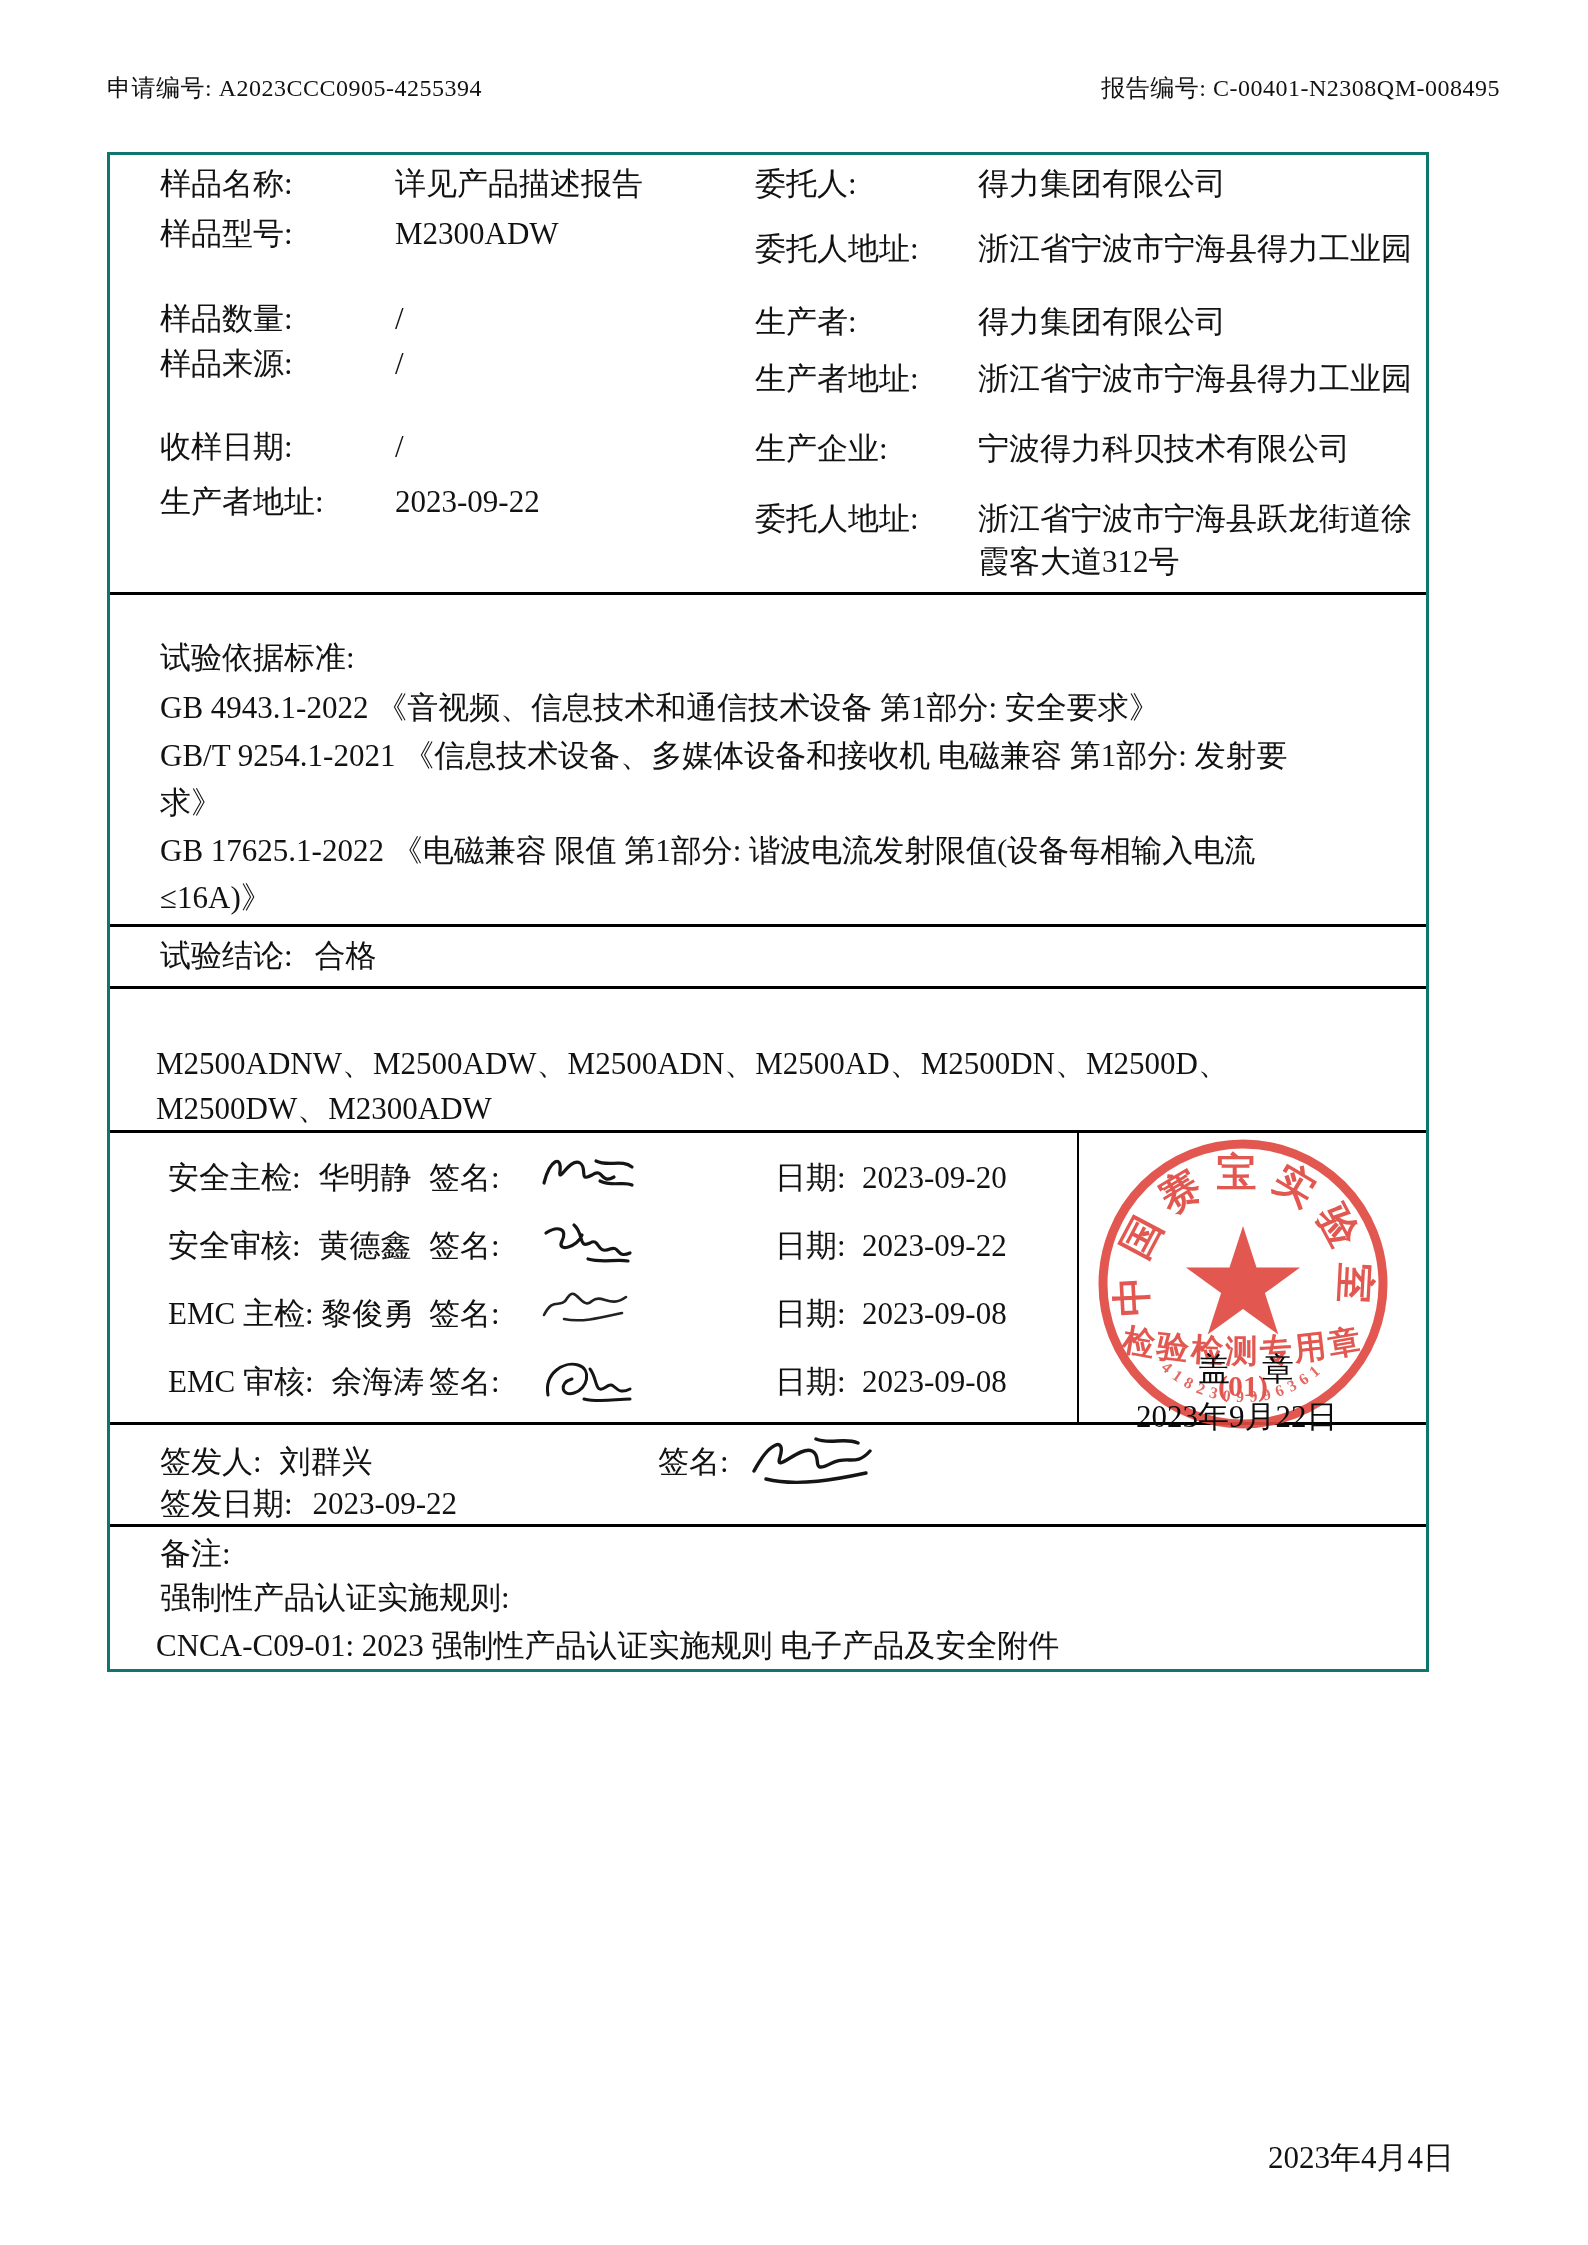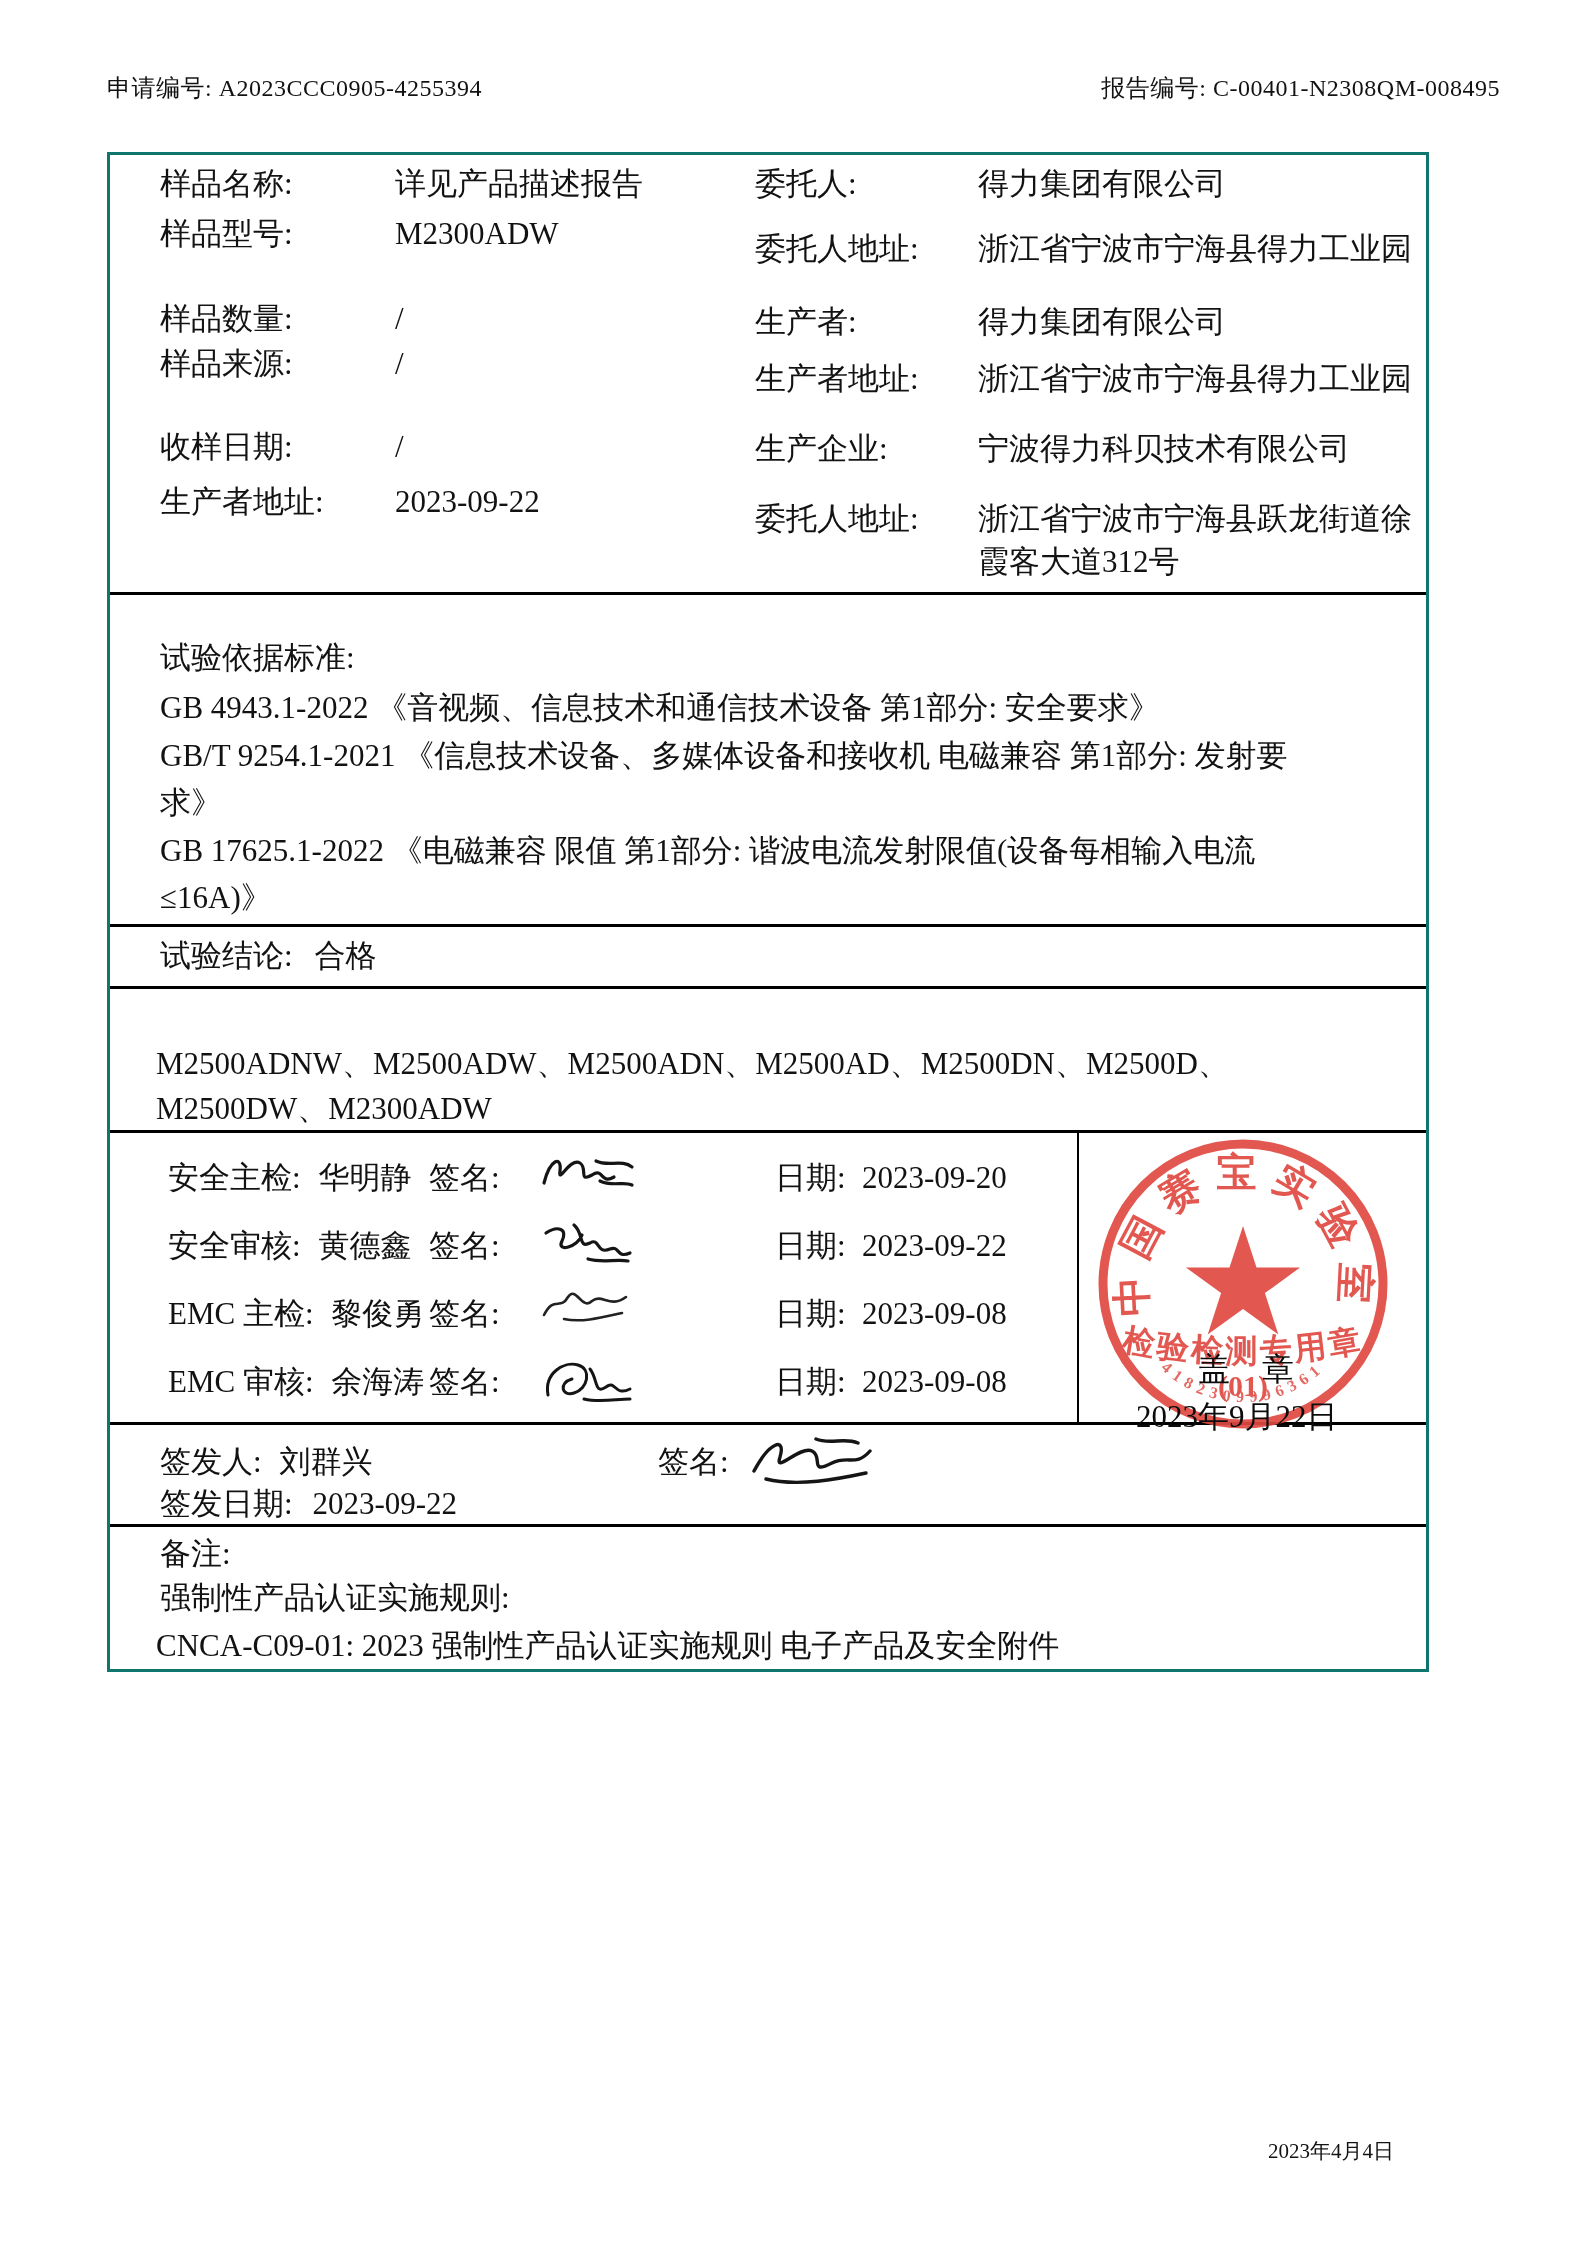--- a/index.html
+++ b/index.html
@@ -19,21 +19,21 @@
   .sec-models   { height:144px; }
   .sec-signers  { height:292px; }
   .sec-issuer   { height:102px; }
   .sec-remarks  { height:145px; }
   .stamp-cell { position:absolute; left:967px; top:0; bottom:0; right:0; border-left:2px solid #000; }
   .sig-art { position:absolute; }
   .stamp-wrap { position:absolute; left:1093px; top:1134px; width:300px; height:310px; z-index:5; opacity:.92; }
   .stamp-overlay { position:absolute; z-index:6; color:#0c0c0c; white-space:nowrap; }
   .ov-label { left:1198px; top:1348px; font-size:32px; }
   .ov-date  { left:1136px; top:1396px; font-size:31px; }
-  .footer-date { position:absolute; left:1268px; top:2137px; font-size:21px; white-space:nowrap; }
+  .footer-date { position:absolute; left:1268px; top:2137px; font-size:31px; white-space:nowrap; }
 </style>
 </head>
 <body>
 
 <div class="page">
 
   <div class="hdr hdr-left">申请编号: A2023CCC0905-4255394</div>
   <div class="hdr hdr-right">报告编号: C-00401-N2308QM-008495</div>
 
   <div class="doc-table">
@@ -106,21 +106,21 @@
       </div>
       <div class="tl" style="left:319px;top:94px">签名:</div>
       <svg class="sig-art" style="left:428px;top:86px" width="100" height="48" viewBox="0 0 100 48">
           <path d="M8,14 C20,6 30,10 24,22 C18,34 40,28 44,16 M36,6 C46,14 40,30 52,24 C62,18 58,36 72,30 C82,26 78,40 92,34 M50,40 C64,44 78,40 90,42" stroke="#151515" stroke-width="3.2" fill="none" stroke-linecap="round"></path>
         </svg>
       <div class="tl" style="left:665px;top:94px">日期:</div>
       <div class="tl" style="left:752px;top:94px">2023-09-22</div>
 
       <div class="tl" style="left:58px;top:162px">
         <span>EMC 主检:</span>
-        <span style="margin-left:10px">黎俊勇</span>
+        <span style="">黎俊勇</span>
       </div>
       <div class="tl" style="left:319px;top:162px">签名:</div>
       <svg class="sig-art" style="left:428px;top:152px" width="100" height="48" viewBox="0 0 100 48">
           <path d="M6,30 C16,10 22,26 30,12 C38,0 44,26 54,16 C64,8 72,24 88,12 M26,34 C44,38 66,32 84,28" stroke="#222" stroke-width="2.6" fill="none" stroke-linecap="round"></path>
         </svg>
       <div class="tl" style="left:665px;top:162px">日期:</div>
       <div class="tl" style="left:752px;top:162px">2023-09-08</div>
 
       <div class="tl" style="left:58px;top:230px">
         <span>EMC 审核:</span>

